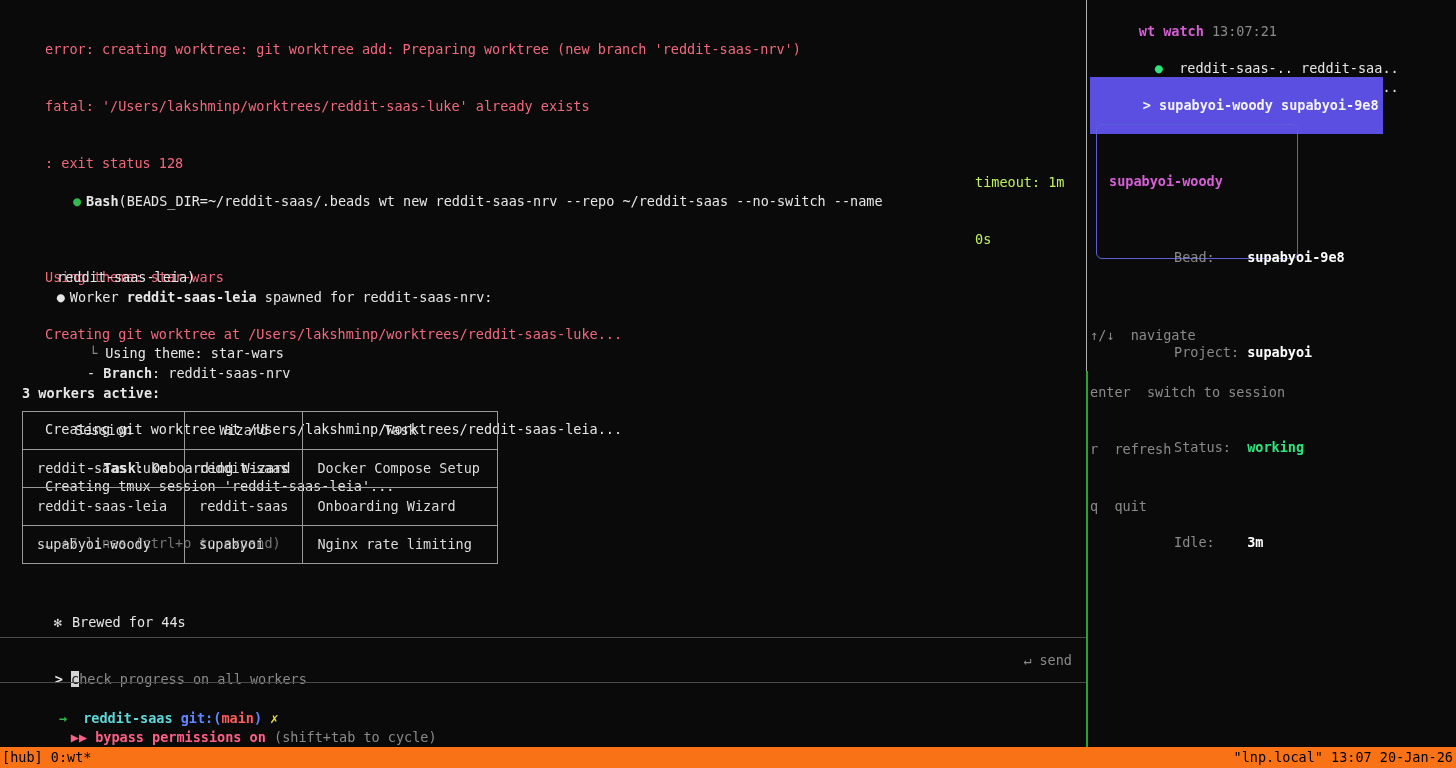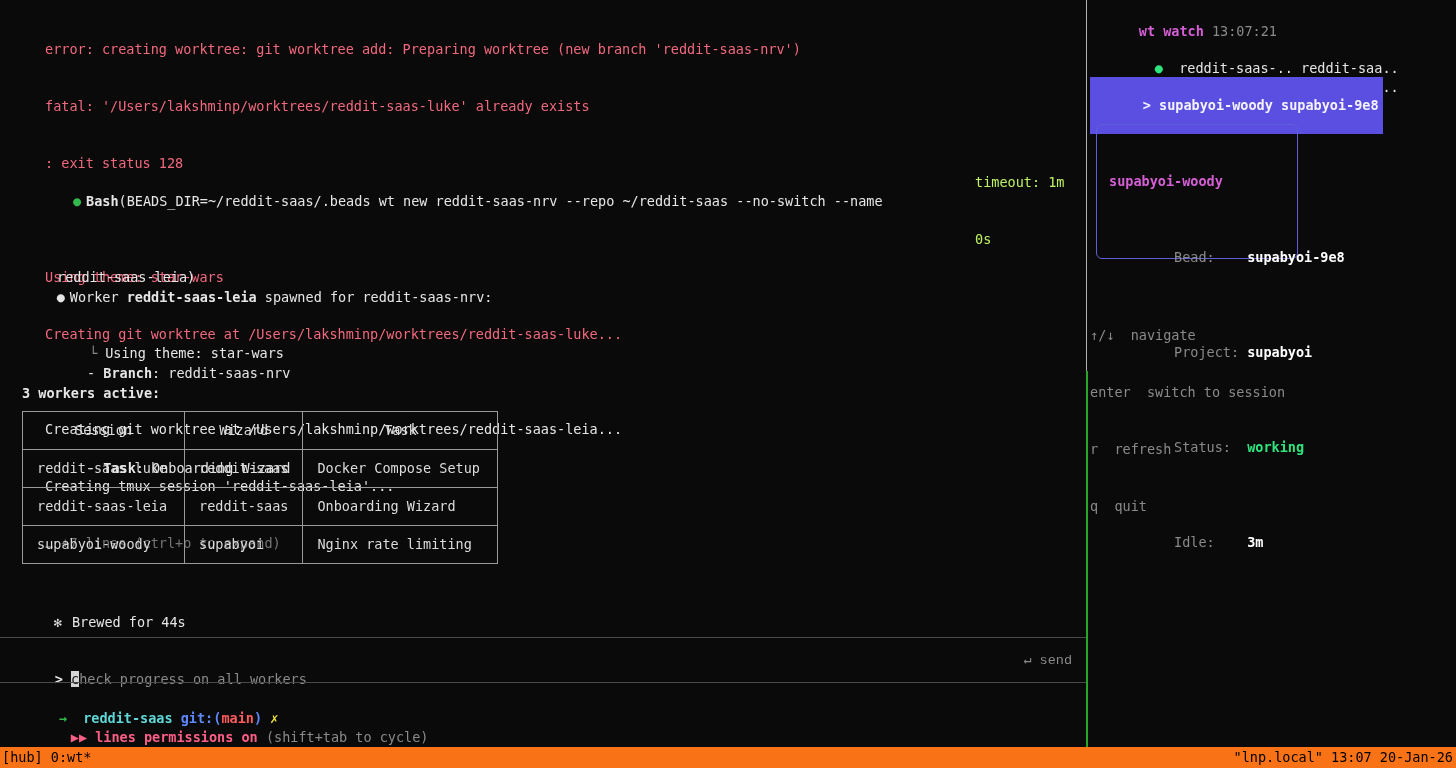--- a/index.html
+++ b/index.html
@@ -35,21 +35,21 @@
     border:1px solid #9a9a9a; height:38px; padding:0 14px;
     font-weight:normal; color:#dcdcdc; white-space:pre;
   }
   table.workers th { text-align:center; }
   table.workers td { text-align:left; }
   .col-session { width:162px; } .col-project { width:118px; } .col-task { width:195px; }
 
   
   .rule { position:absolute; left:0; width:1086px; height:1px; background:#4a4a4a; }
   .cursor { background:#d4d4d4; color:#111; }
-  .send-hint { position:absolute; right:14px; top:0; color:#8a8a8a;font-family:Liberation Mono, monospace; }
+  .send-hint { position:absolute; right:14px; top:0; color:#8a8a8a; }
 
   
   .sel-row { background:#5a4fe0; color:#f5f2ff; font-weight:bold; padding:0 4px 0 4px; }
   .detail-box {
     position:absolute; left:1096px; top:124px; width:202px; height:135px;
     border:1px solid #5f5fd7; border-radius:6px; padding:9px 0 0 12px; white-space:pre;
   }
   .field-label { display:inline-block; width:9ch; color:#8a8a8a; }
   .field-value { color:#ffffff; font-weight:bold; }
   .help-key { display:inline-block; color:#8a8a8a; }
@@ -156,21 +156,21 @@
       <span class="white bold">&gt;</span><span> </span><span class="cursor">c</span><span class="gray">heck progress on all workers</span>
       <span class="send-hint">↵ send</span>
     </div>
     <div class="rule" style="top:682px;"></div>
 
     
     <div class="abs" style="left:10px;top:690px;">
       <span class="green bold">→</span><span>  </span><span class="cyan">reddit-saas</span><span> </span><span class="blue">git:(</span><span class="red">main</span><span class="blue">)</span><span> </span><span class="yellow">✗</span>
     </div>
     <div class="abs" style="left:22px;top:709px;">
-      <span class="pink">▶▶</span><span> </span><span class="pink">lines permissions on</span><span> </span><span class="gray">(shift+tab to cycle)</span>
+      <span class="pink">▶▶</span><span> </span><span class="pink">bypass permissions on</span><span> </span><span class="gray">(shift+tab to cycle)</span>
     </div>
   </div>
 
   <div class="vdiv-gray"></div>
   <div class="vdiv-green"></div>
 
   <div class="abs" style="left:1090px;top:0;width:366px;height:747px;">
 
     <div class="abs" style="left:0;top:3px;">
       <span class="magenta">wt watch</span><span> </span><span class="gray">13:07:21</span>

